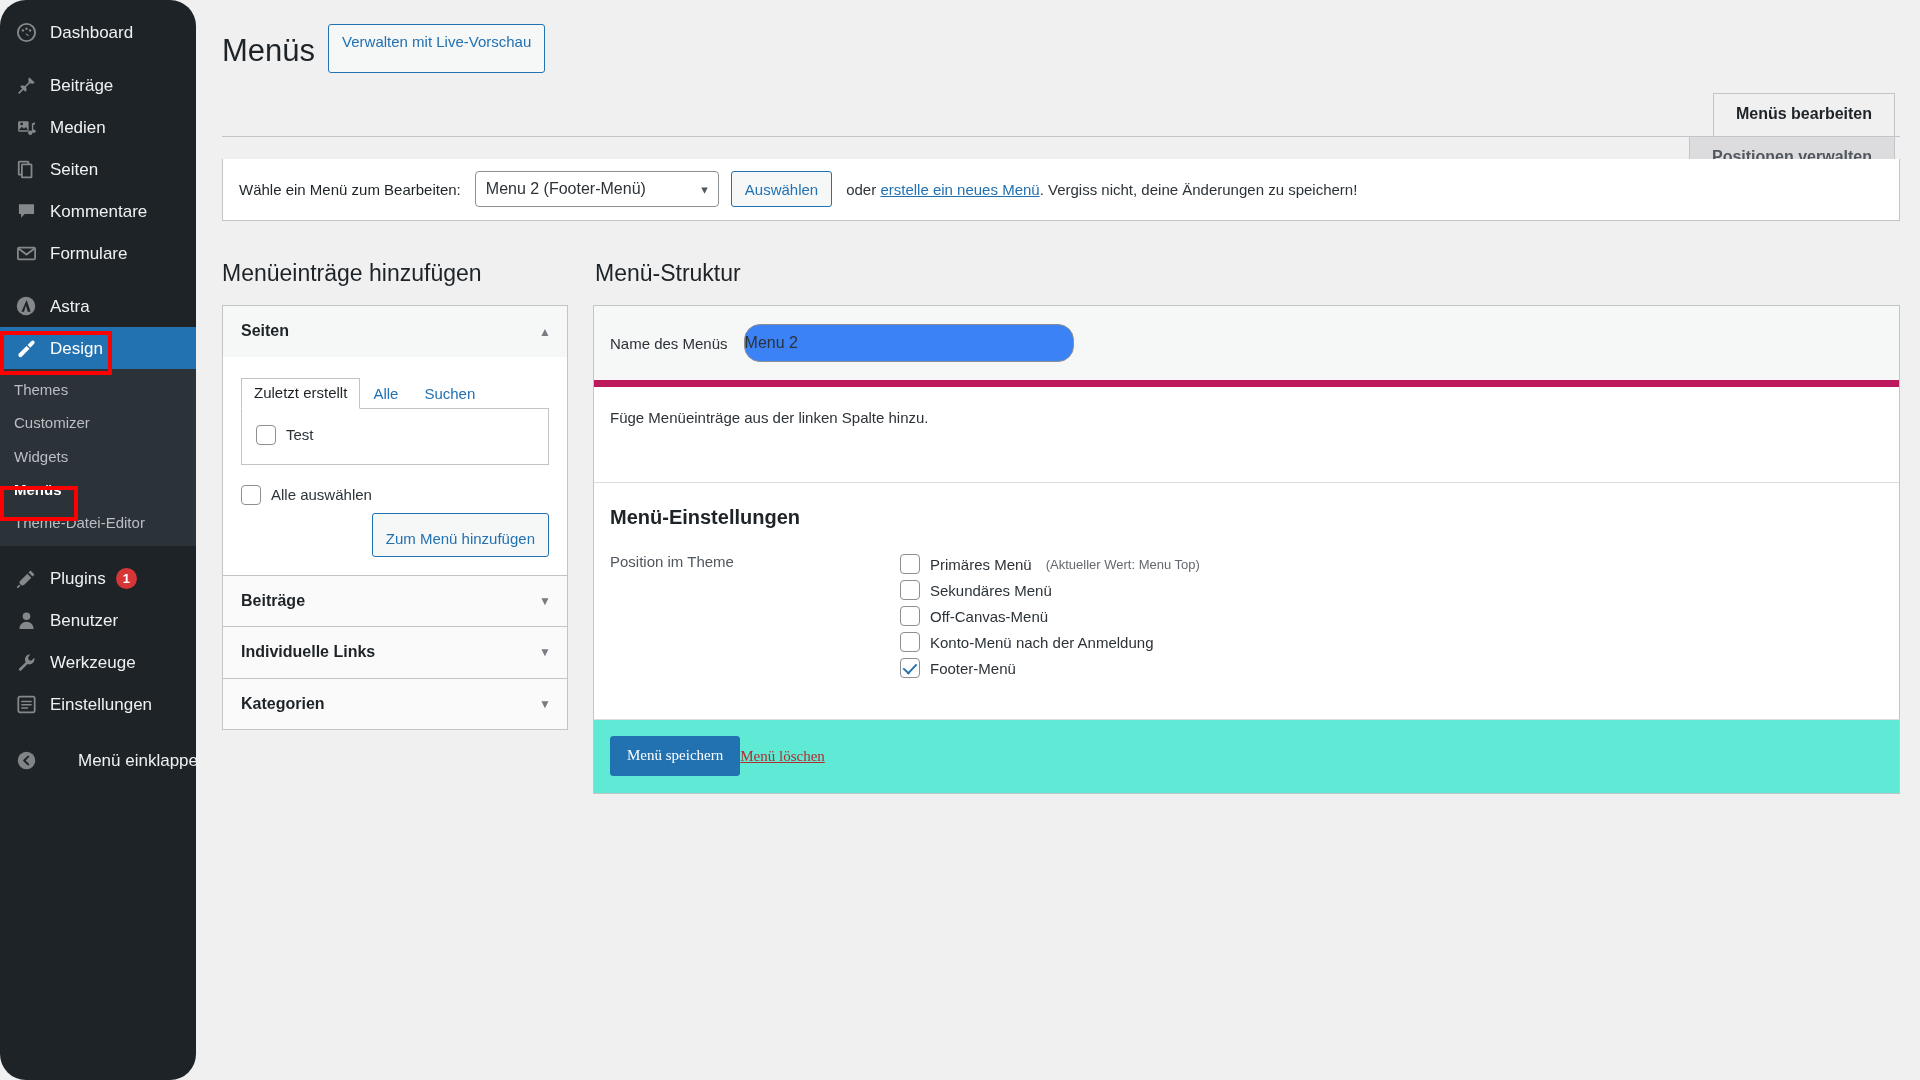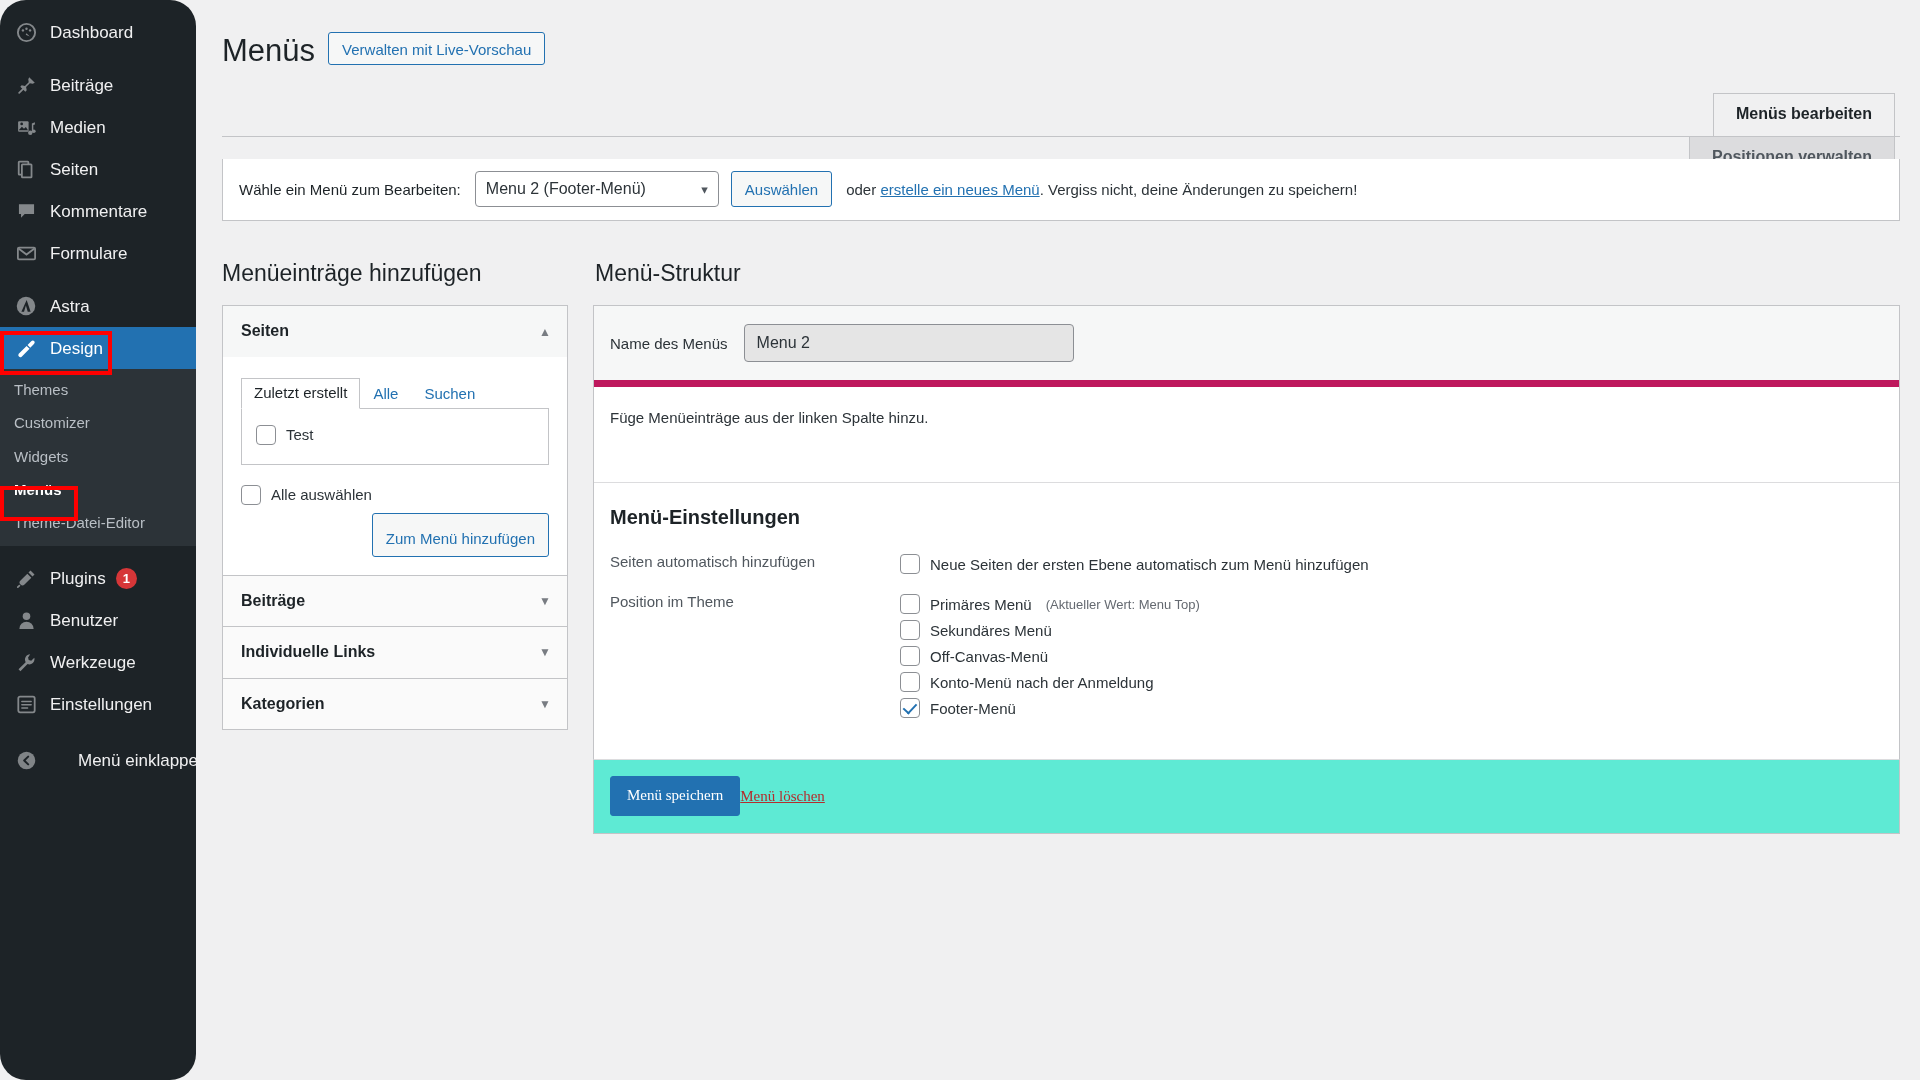--- a/index.html
+++ b/index.html
@@ -118,21 +118,21 @@
   h1.page-title {
     font-size: 31px;
     font-weight: 400;
     color: #1d2327;
     margin: 0;
     line-height: 1.3;
     padding: 9px 0 4px 0;
   }
   .page-title-action {
     display: inline-block;
-    padding: 6px 13px 3px;
+    padding: 6px 13px 18px;
     font-size: 15px;
     line-height: 1.5;
     color: #2271b1;
     background: #f6f7f7;
     border: 1px solid #2271b1;
     border-radius: 3px;
     cursor: pointer;
     text-decoration: none;
     white-space: nowrap;
   }
@@ -380,27 +380,27 @@
     border-bottom: 7px solid #be185d;
     background: #f6f7f7;
   }
   .menu-name-label {
     font-size: 15px;
     color: #2c3338;
     white-space: nowrap;
   }
   .wp-text-input {
     border: 1px solid #8c8f94;
-    border-radius: 4px;
-    background: #e5e5e5;
+    border-radius: 16px;
+    background: #3b82f6;
     font-size: 16px;
     font-family: inherit;
     color: #2c3338;
     height: 38px;
-    padding: 0 12px;
+    padding: 0 0;
     width: 330px;
   }
   .menu-instructions {
     padding: 22px 16px 26px 16px;
     font-size: 15px;
     color: #2c3338;
     border-bottom: 1px solid #dcdcde;
     min-height: 96px;
     background: #fff;
   }
@@ -710,29 +710,20 @@
             <div class="menu-name-row">
               <span class="menu-name-label">Name des Menüs</span>
               <input class="wp-text-input" type="text" value="Menu 2" style="">
             </div>
 
             <div class="menu-instructions">Füge Menüeinträge aus der linken Spalte hinzu.</div>
 
             <div class="menu-settings">
               <h3 class="settings-head">Menü-Einstellungen</h3>
 
-              <div class="setting-group">
-                <div class="setting-label">Seiten automatisch hinzufügen</div>
-                <div class="setting-options">
-                  <div class="cb-row">
-                    <span class="wp-checkbox"></span>
-                    <span>Neue Seiten der ersten Ebene automatisch zum Menü hinzufügen</span>
-                  </div>
-                </div>
-              </div>
 
               <div class="setting-group">
                 <div class="setting-label">Position im Theme</div>
                 <div class="setting-options">
 
                   <div class="cb-row">
                     <span class="wp-checkbox"></span>
                     <span>Primäres Menü</span>
                     <span class="cb-note">(Aktueller Wert: Menu Top)</span>
                   </div>

